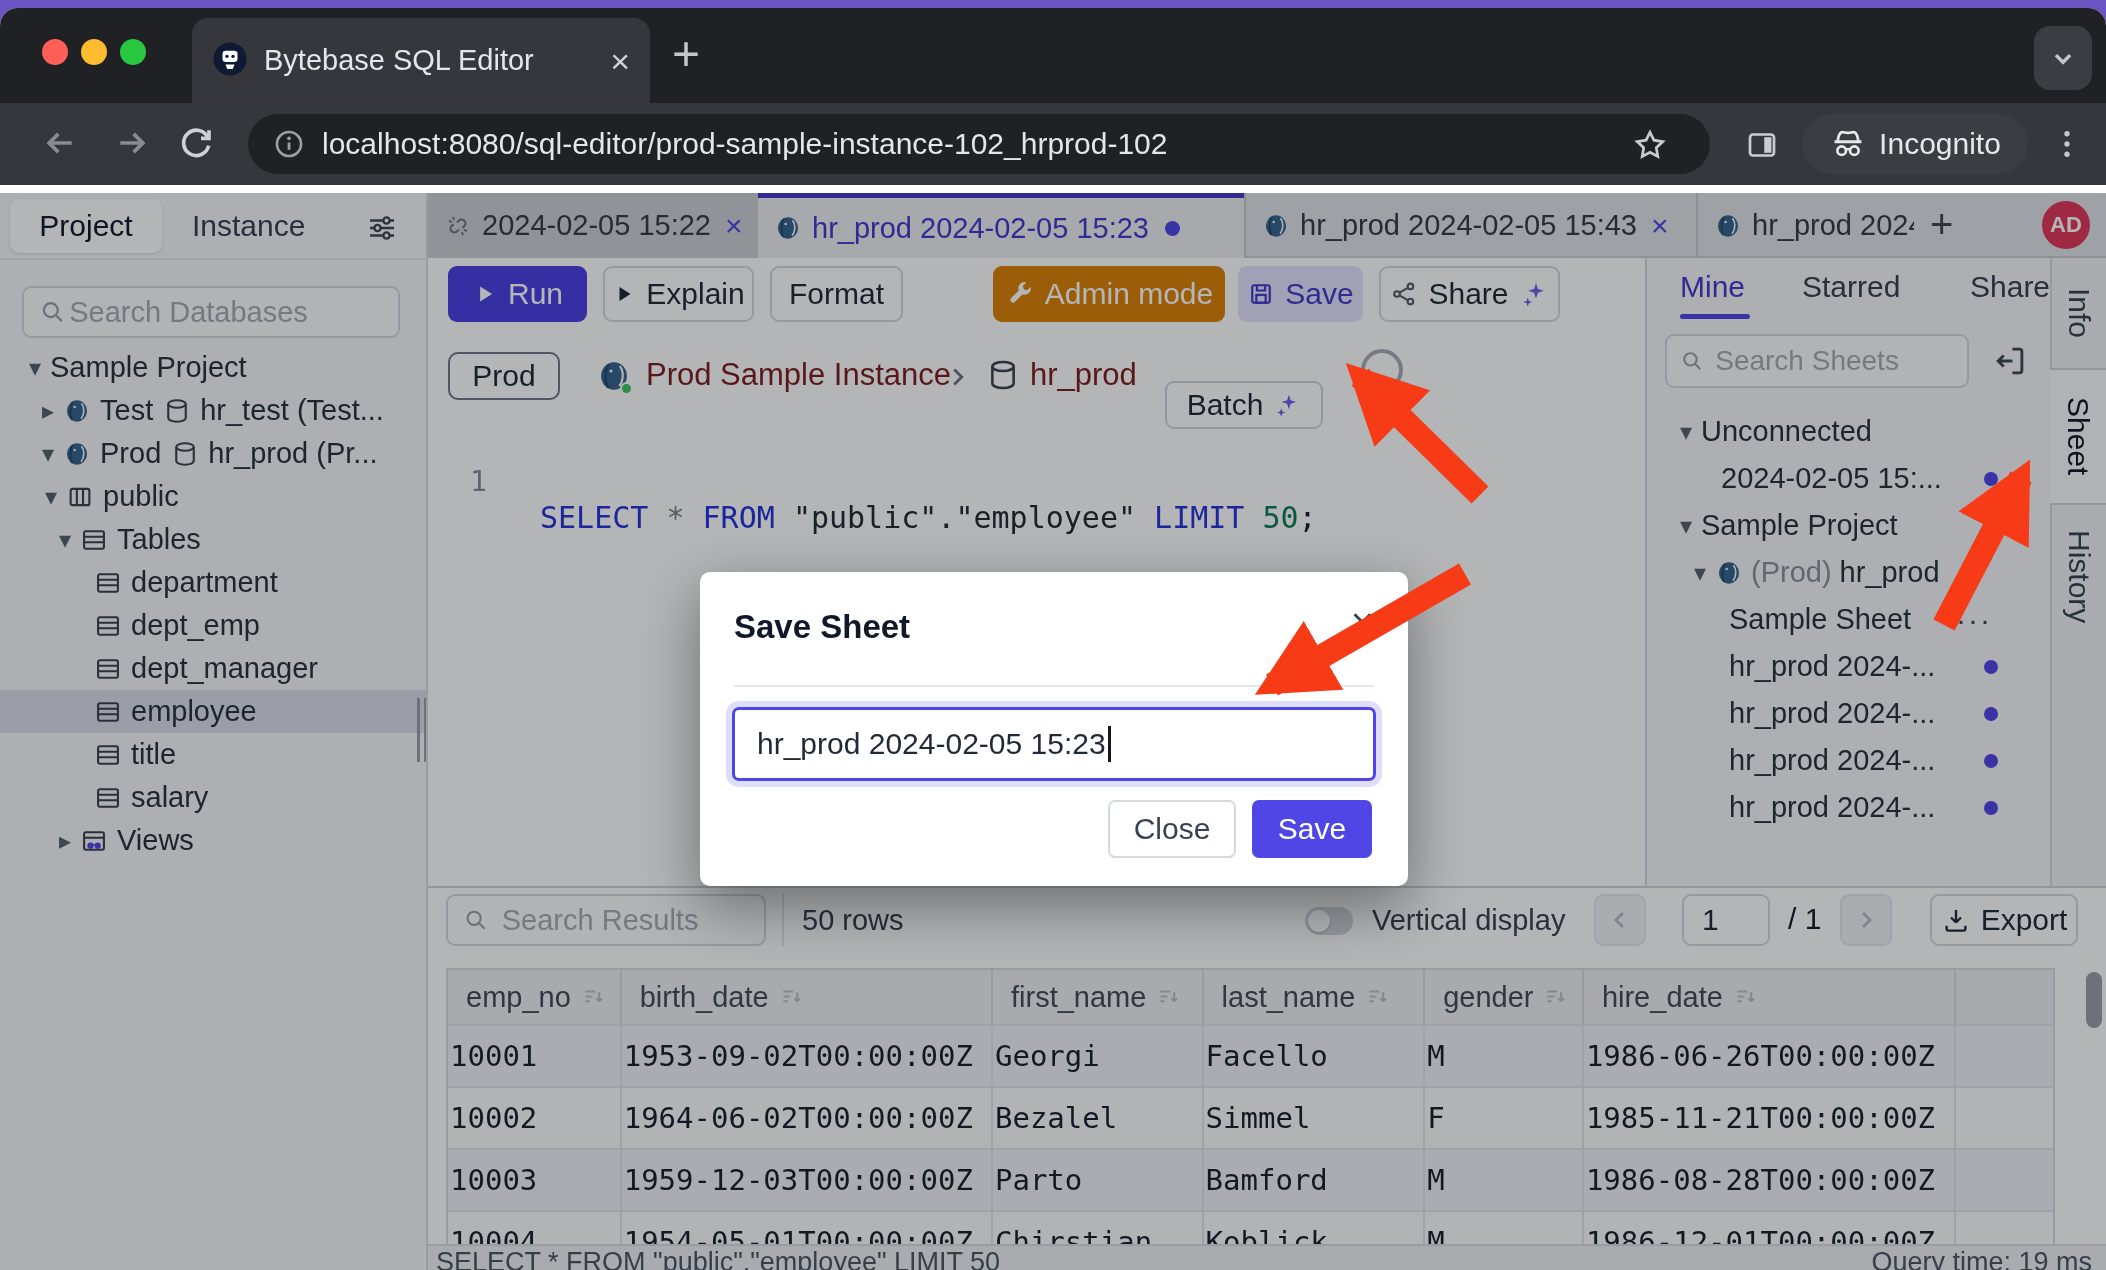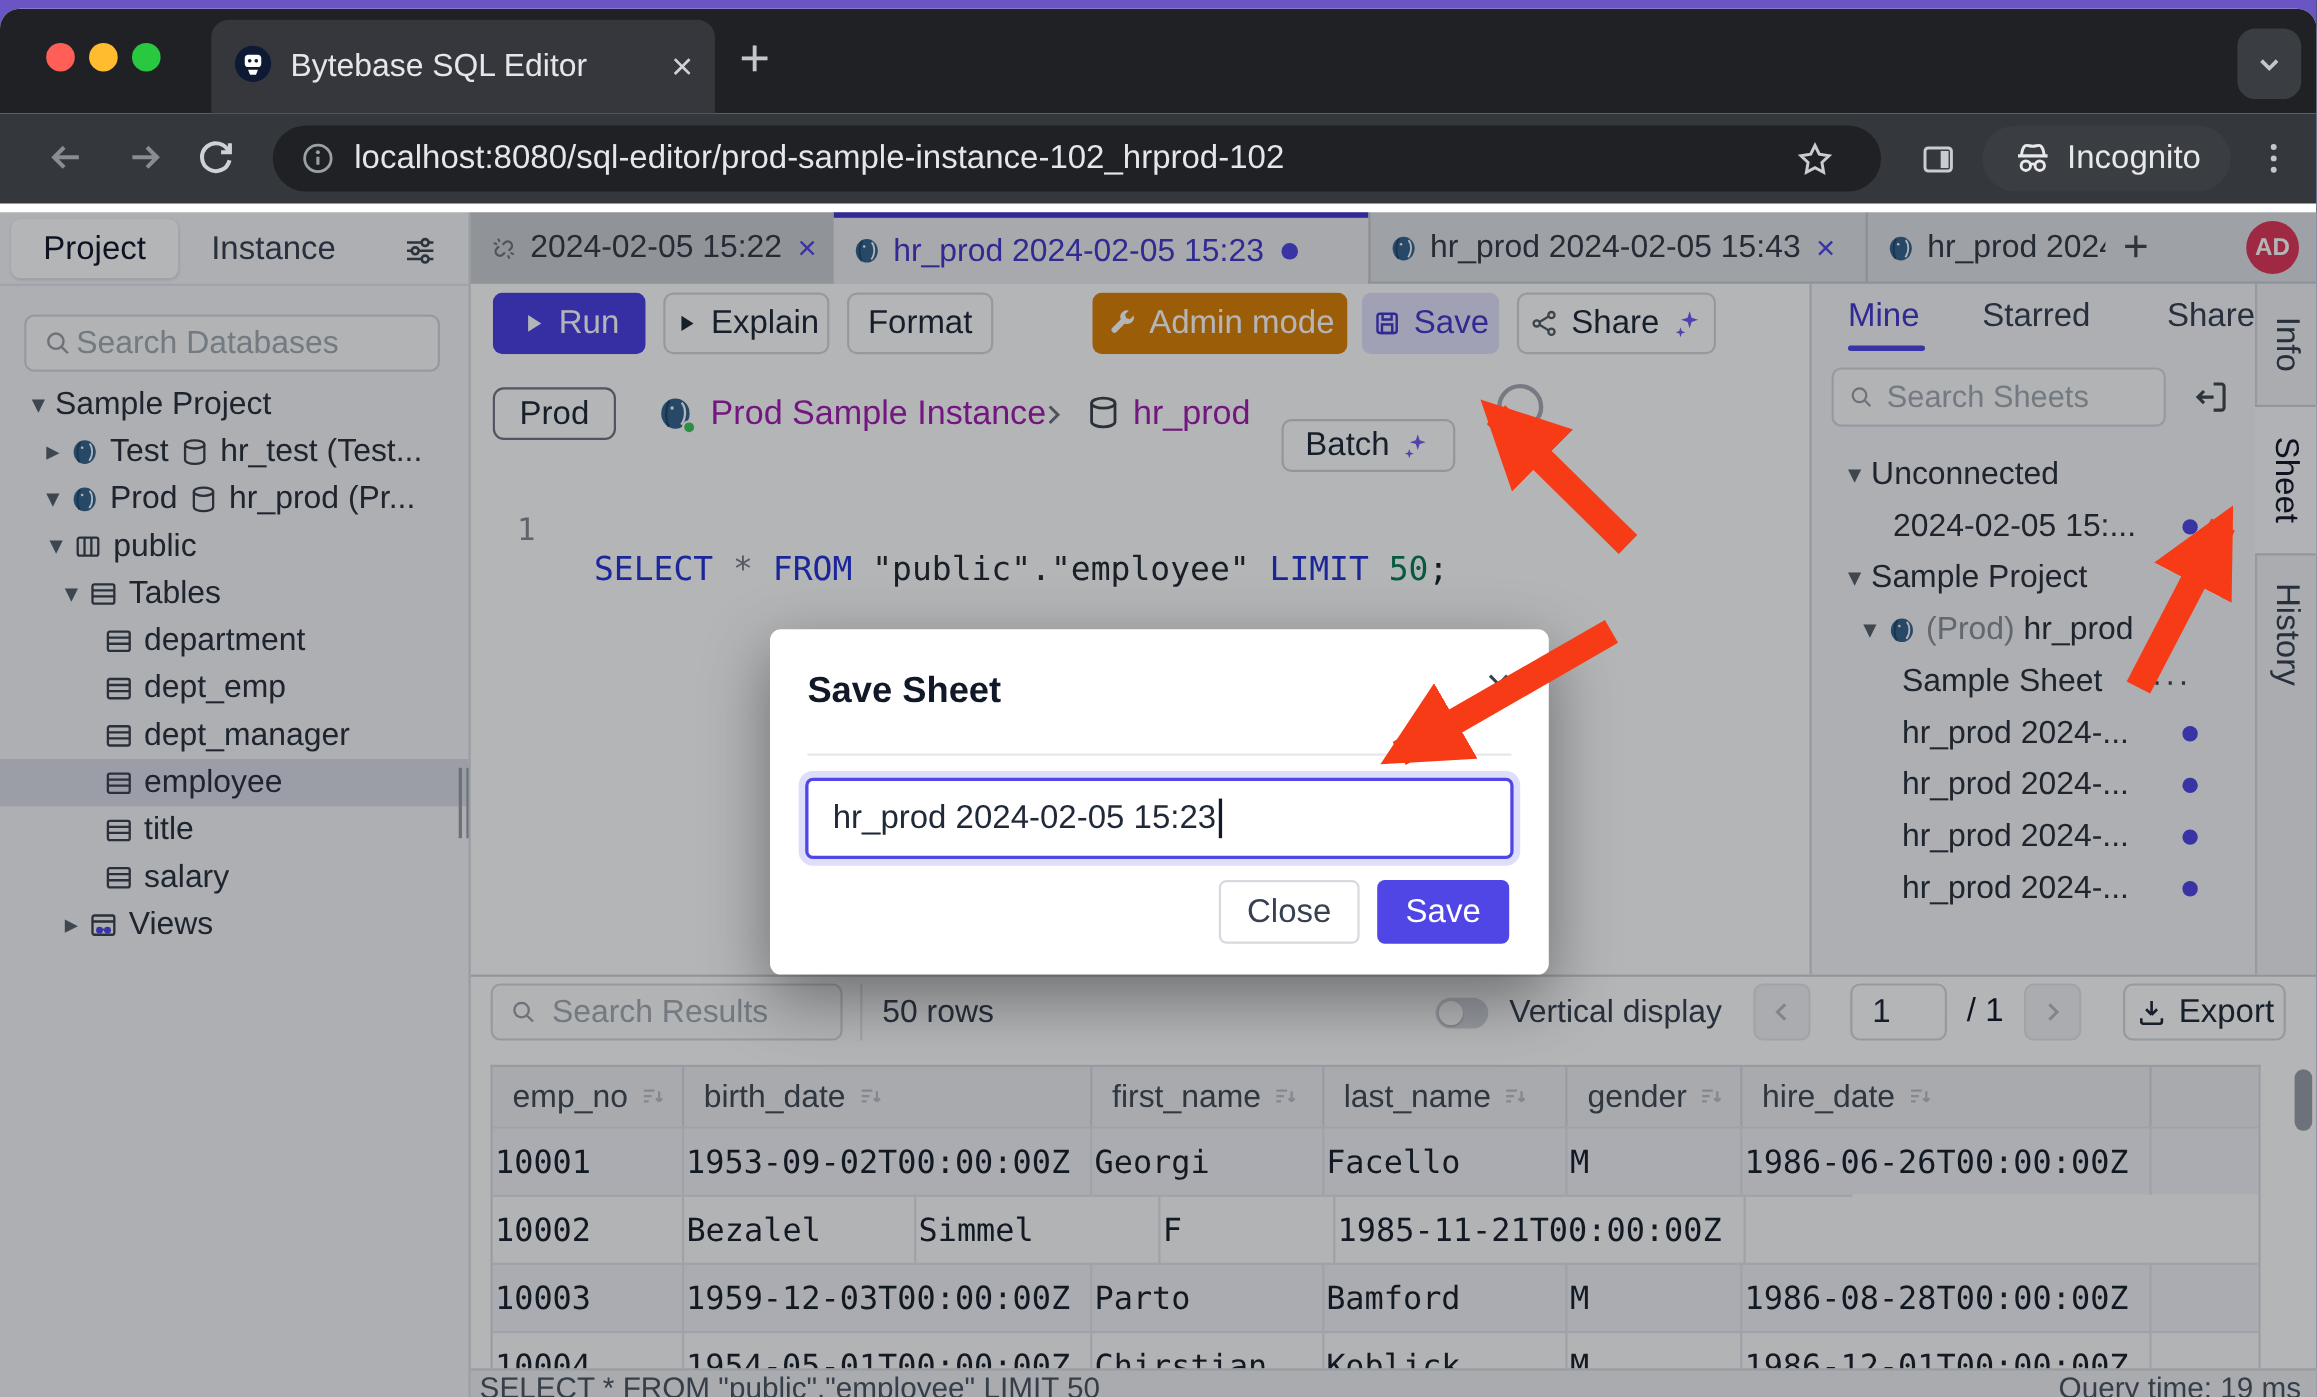--- a/index.html
+++ b/index.html
@@ -64,21 +64,21 @@
   .btn.light{background:#fff;border-color:#d4d7dc;color:#1f2937;}
   .btn-run{left:20px;width:139px;background:var(--c-run);color:#fff;}
   .btn-explain{left:175px;width:151px;}
   .btn-format{left:342px;width:133px;}
   .btn-admin{left:565px;width:232px;background:var(--c-admin);color:#fff;}
   .btn-save{left:810px;width:125px;background:#e2e3fb;color:var(--c-accent_deep);}
   .btn-share{left:951px;width:181px;color:#4b5563;}
   .crumb{position:absolute;top:90px;left:0;width:100%;height:56px;}
   .env-pill{position:absolute;left:20px;top:4px;width:112px;height:48px;border:2px solid #6f7884;border-radius:10px;display:flex;align-items:center;justify-content:center;font-size:30px;color:#1f2937;}
   .crumb-ic{position:absolute;top:10px;}
-  .crumb-tx{position:absolute;top:9px;font-size:31px;font-weight:500;color:#a21caf;white-space:nowrap;text-align:center;}
+  .crumb-tx{position:absolute;top:9px;font-size:31px;font-weight:500;color:#7f1d1d;white-space:nowrap;text-align:center;}
   .btn-batch{position:absolute;left:737px;top:4px;width:158px;height:48px;background:#fff;border:2px solid #d0d4da;border-radius:9px;display:flex;align-items:center;justify-content:center;gap:10px;font-size:30px;color:#1f2937;margin-top:29px;}
   .hist-ring{position:absolute;left:933px;top:91px;width:42px;height:42px;border:4px solid #a7adb5;border-radius:50%;}
   .sqlline{position:absolute;top:172px;left:0;height:40px;font-family:"DejaVu Sans Mono",monospace;font-size:30px;white-space:pre;}
   .gutter{position:absolute;left:42px;color:#858c94;font-size:28px;}
   .code{position:absolute;left:112px;}
   .tok-kw{color:#2433d6;} .tok-op{color:#7b8086;} .tok-id{color:#212a33;} .tok-num{color:#0a7d52;} .tok-pl{color:#1a212b;}
 
   
   .panel{position:absolute;left:1645px;top:65px;width:405px;height:628px;background:#f5f6f8;border-left:2px solid #d5d8dd;}
   .p-tab{position:absolute;top:12px;font-size:30px;color:#374151;}
@@ -634,20 +634,21 @@
               <div class="td" style="width:174px">10001</div>
               <div class="td" style="width:372px">1953-09-02T00:00:00Z</div>
               <div class="td" style="width:211px">Georgi</div>
               <div class="td" style="width:222px">Facello</div>
               <div class="td" style="width:159px">M</div>
               <div class="td" style="width:373px">1986-06-26T00:00:00Z</div>
               <div class="td" style="width:97px"></div>
             </div>
             <div class="rtr even">
               <div class="td" style="width:174px">10002</div>
+              <div class="td" style="width:372px">1964-06-02T00:00:00Z</div>
               <div class="td" style="width:211px">Bezalel</div>
               <div class="td" style="width:222px">Simmel</div>
               <div class="td" style="width:159px">F</div>
               <div class="td" style="width:373px">1985-11-21T00:00:00Z</div>
               <div class="td" style="width:97px"></div>
             </div>
             <div class="rtr odd">
               <div class="td" style="width:174px">10003</div>
               <div class="td" style="width:372px">1959-12-03T00:00:00Z</div>
               <div class="td" style="width:211px">Parto</div>

